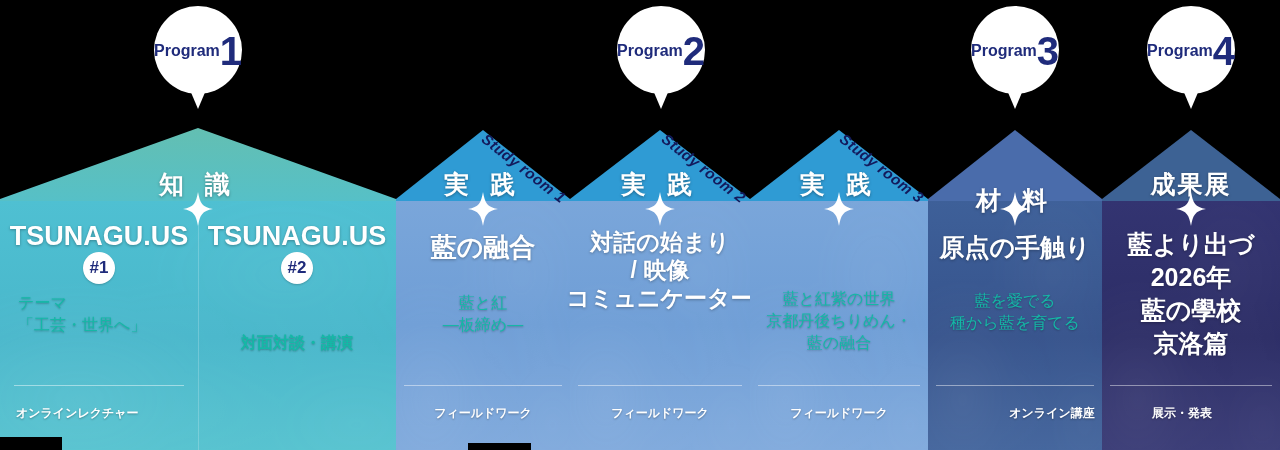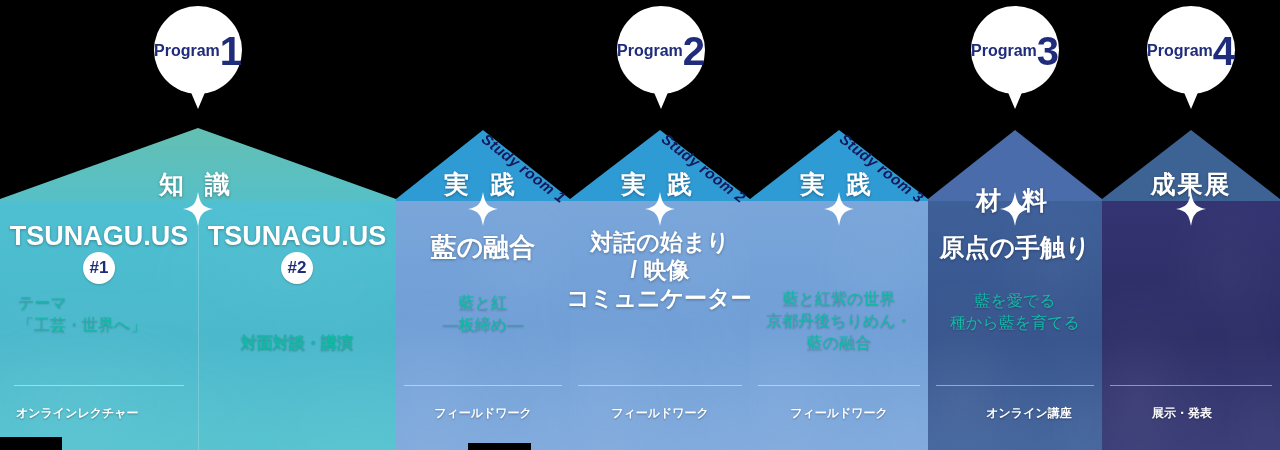--- a/index.html
+++ b/index.html
@@ -205,36 +205,40 @@
     </svg>
   </div>
   <div class="roofLabel" style="left:928px;width:174px;top:160px;margin-top:24px;">材 料</div>
   <svg class="sparkle" style="left:1015px;top:192px;width:30px;height:34px;" viewBox="0 0 30 34">
     <path d="M15 0 C17 11 19 15 30 17 C19 19 17 23 15 34 C13 23 11 19 0 17 C11 15 13 11 15 0 Z" fill="#ffffff"></path>
   </svg>
   <div class="headline" style="left:926px;width:178px;top:232px;font-size:25px;white-space:pre-line;">原点の手触り</div>
   <div class="sub" style="left:928px;width:174px;top:290px;white-space:pre-line;">藍を愛でる
 種から藍を育てる</div>
   <div class="rule" style="left:936px;width:158px;"></div>
-  <div class="footer" style="left:928px;width:202px;">オンライン講座</div>
+  <div class="footer" style="left:928px;width:202px;padding-left:23px;">オンライン講座</div>
 
   <div class="col" style="left:1102px;width:178px;top:200px;">
     <div class="colbody" style="background:linear-gradient(180deg,#333471 0%,#2c2d66 55%,#383a75 100%);">
       <div class="tex"></div>
     </div>
   </div>
   <div style="position:absolute;left:1102px;top:130px;width:178px;height:71px;">
     <svg viewBox="0 0 178 71" preserveAspectRatio="none">
       <polygon points="89,0 178,69 178,71 0,71 0,69" fill="#3d6294"></polygon>
     </svg>
   </div>
   <div class="roofLabel" style="left:1102px;width:178px;top:168px;letter-spacing:2px;">成果展</div>
   <svg class="sparkle" style="left:1191px;top:192px;width:30px;height:34px;" viewBox="0 0 30 34">
     <path d="M15 0 C17 11 19 15 30 17 C19 19 17 23 15 34 C13 23 11 19 0 17 C11 15 13 11 15 0 Z" fill="#ffffff"></path>
   </svg>
+  <div class="headline" style="left:1102px;width:178px;top:228px;font-size:25px;line-height:1.32;white-space:pre-line;">藍より出づ
+2026年
+藍の學校
+京洛篇</div>
   <div class="rule" style="left:1110px;width:162px;"></div>
   <div class="footer" style="left:1102px;width:160px;">展示・発表</div>
 
   <div class="studyroom" style="left:489px;top:130px;transform:rotate(38deg);">Study room 1</div>
   <div class="studyroom" style="left:669px;top:130px;transform:rotate(38deg);">Study room 2</div>
   <div class="studyroom" style="left:847px;top:130px;transform:rotate(38deg);">Study room 3</div>
 
   <div class="balloon" style="left:154px;top:6px;">
     <span class="bl-word">Program</span>
     <span class="bl-num">1</span>

